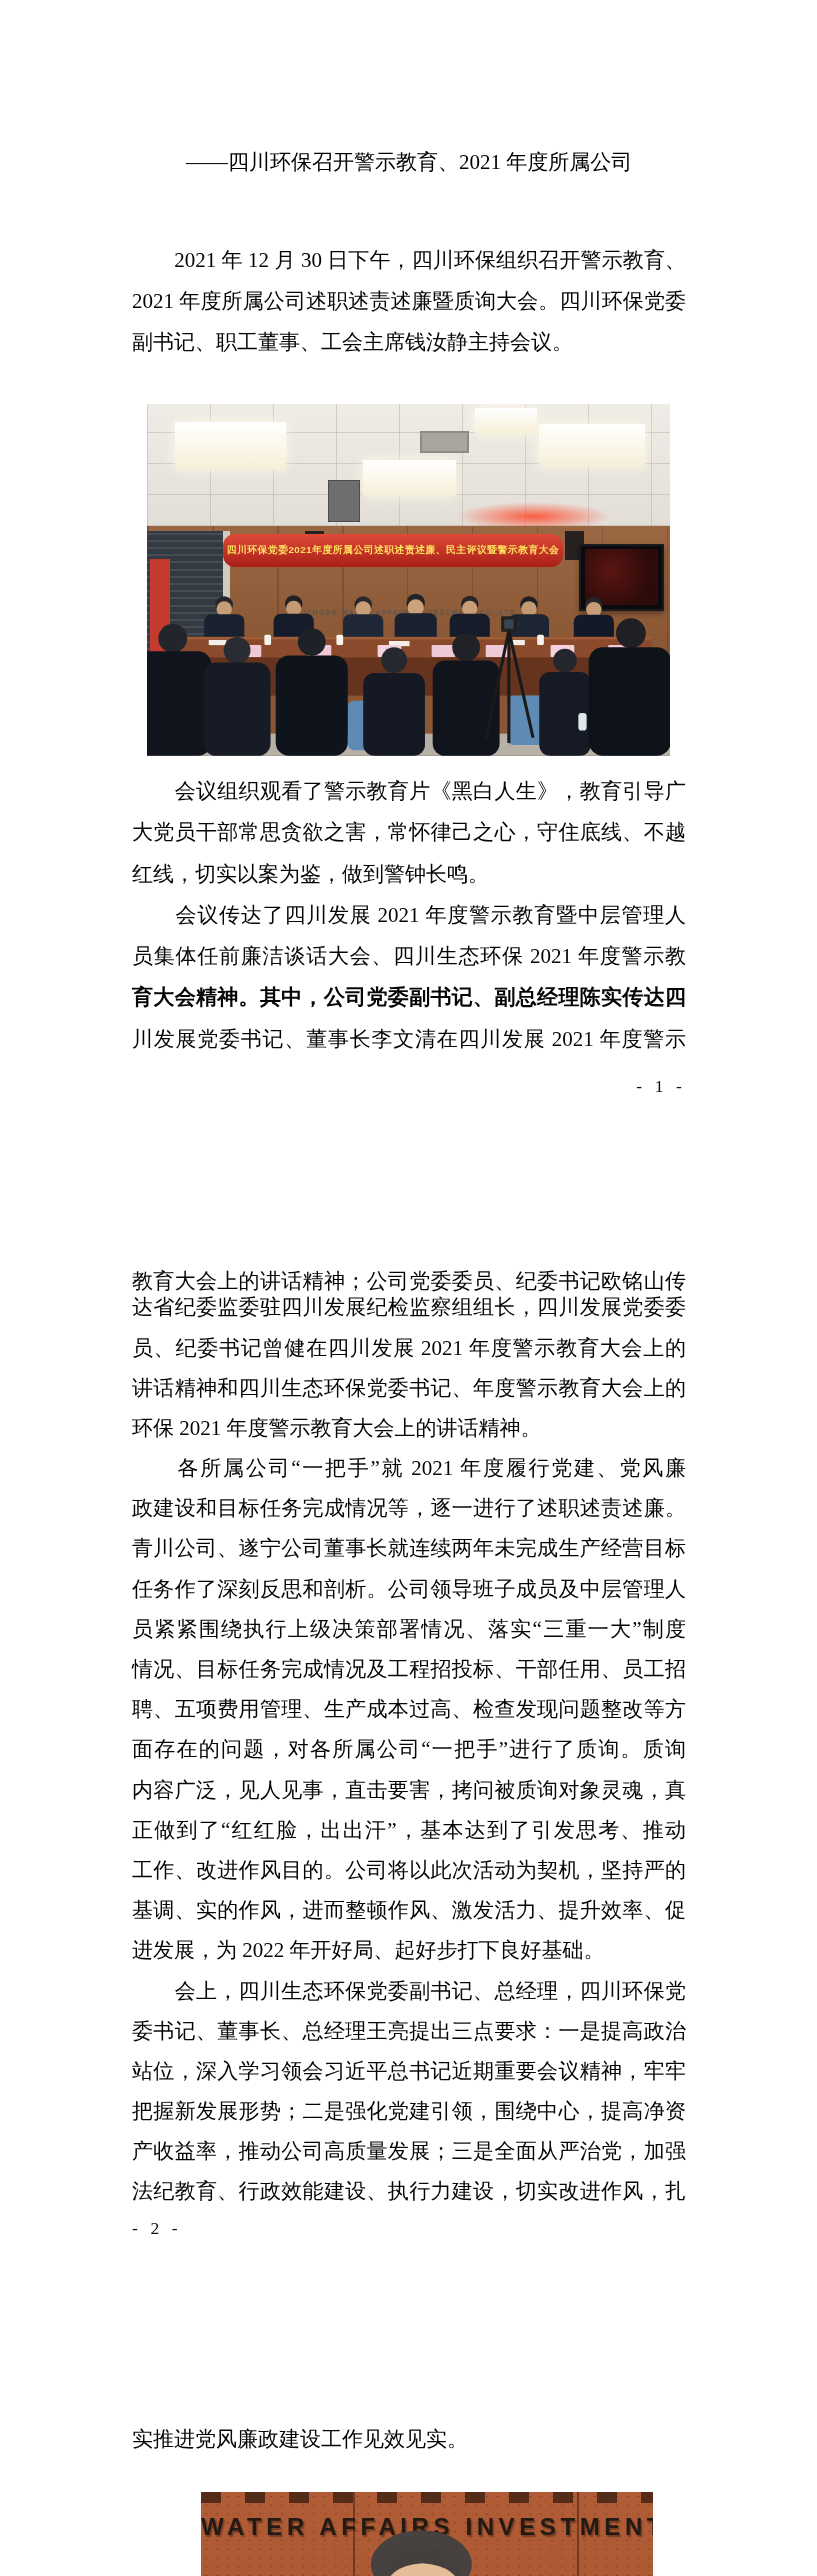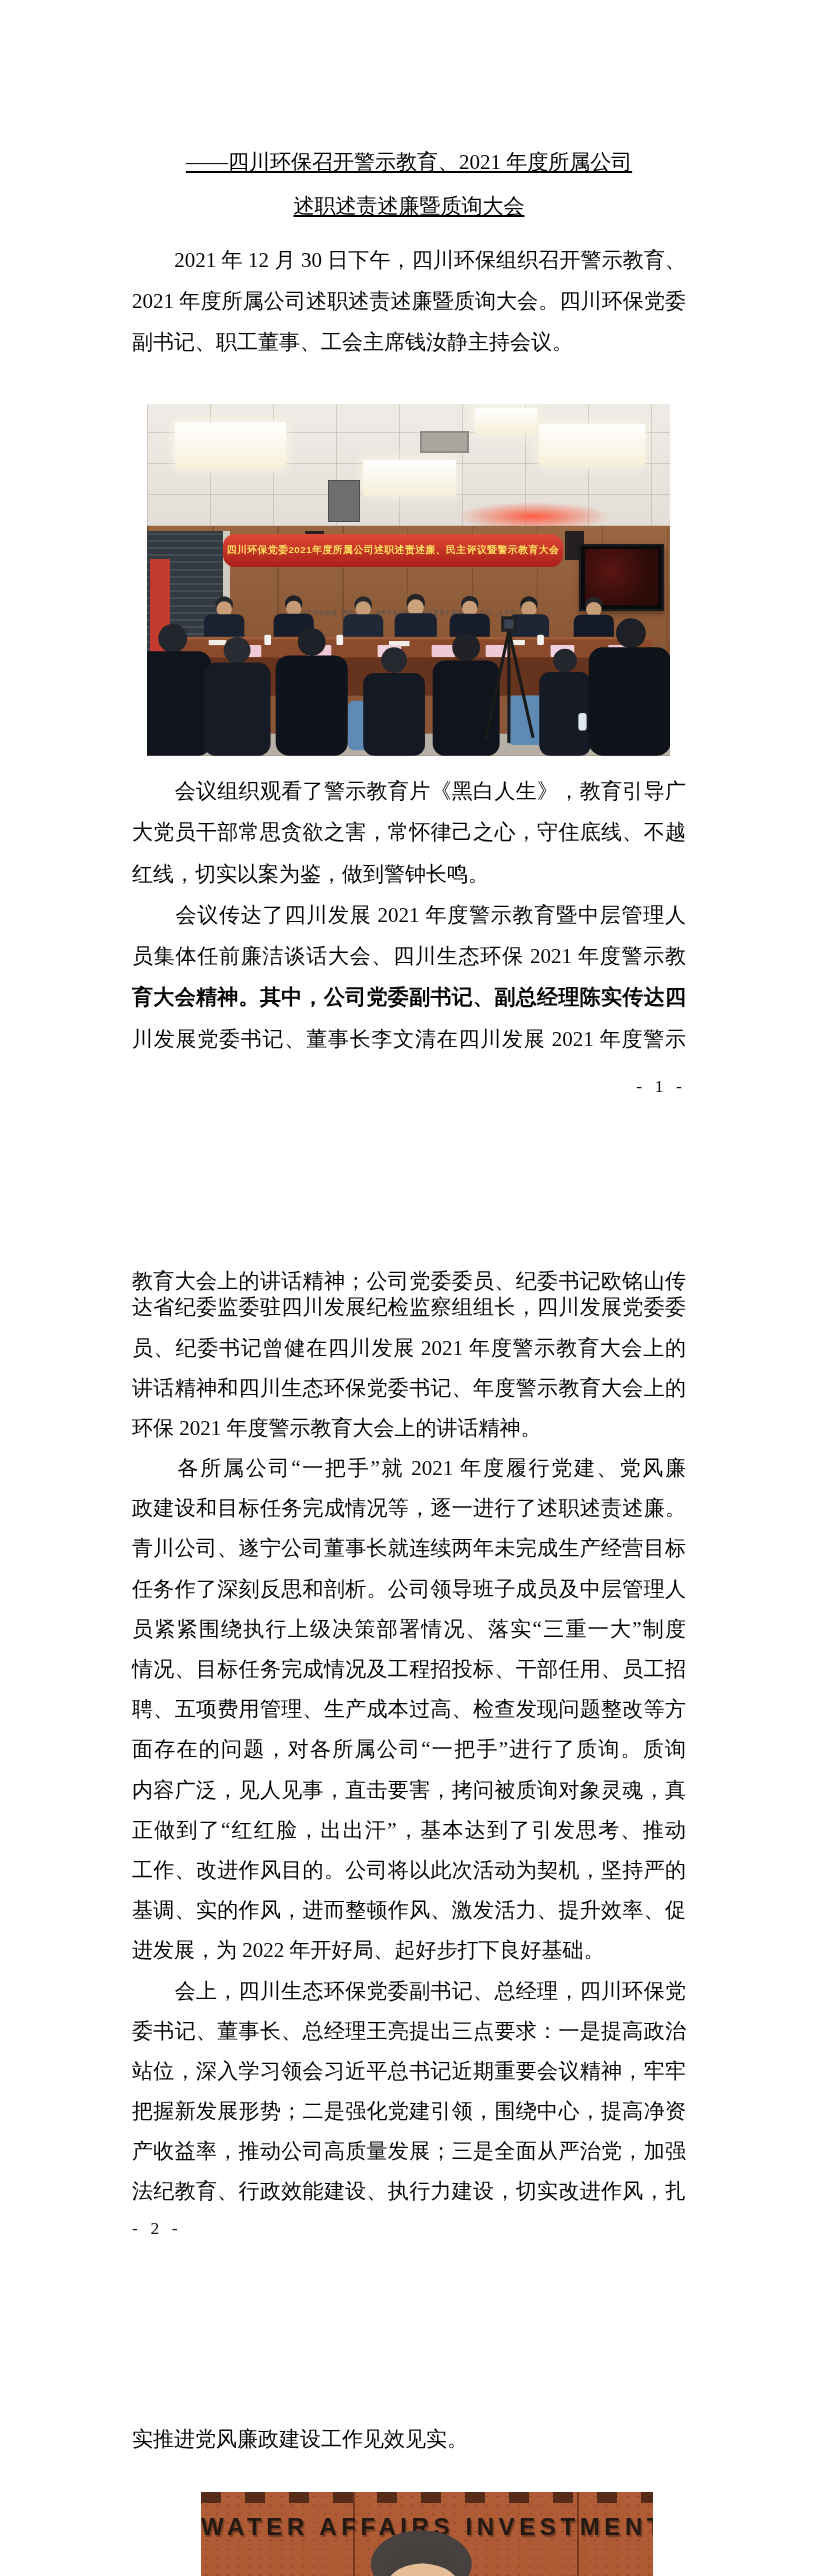--- a/index.html
+++ b/index.html
@@ -4,21 +4,21 @@
 <style>
   html,body{margin:0;padding:0;background:#ffffff;}
   #canvas{
     position:relative;width:818px;height:3470px;background:#ffffff;
     font-family:"Liberation Serif","DejaVu Serif",serif;color:#000;
     box-shadow:inset 0 0 0 0.5px #d8d8d8;overflow:hidden;
   }
   .page{position:absolute;left:0;width:818px;height:1157px;background:#ffffff;}
   .centered{position:absolute;left:0;width:818px;text-align:center;white-space:nowrap;}
   .doc-title{font-size:30px;font-weight:700;letter-spacing:1px;}
-  .doc-subtitle{font-size:21px;font-weight:400;text-decoration:underline;}
+  .doc-subtitle{font-size:21px;font-weight:400;}
   .line{
     position:absolute;left:132px;width:554px;height:41px;line-height:41px;
     font-size:21px;color:#050505;
   }
   .align-justify{text-align:justify;text-align-last:justify;}
   .align-left{text-align:left;text-align-last:left;}
   .footer{position:absolute;font-size:17.5px;letter-spacing:4.1px;color:#111;}
   .footer.right{right:132px;}
   .footer.left{left:132px;}
 
@@ -73,21 +73,20 @@
     font-family:"Liberation Sans","DejaVu Sans",sans-serif;font-size:24px;font-weight:700;
     color:#241a13;letter-spacing:4.6px;text-shadow:1.5px 1.5px 1.5px rgba(0,0,0,.35);}
 </style>
 </head>
 <body>
 
 <div id="canvas">
 
   <div class="page" style="top:0;">
     <div class="centered doc-subtitle" style="top:148px;">——四川环保召开警示教育、2021 年度所属公司</div>
-    <div class="centered doc-subtitle" style="top:192px;">述职述责述廉暨质询大会</div>
 
     <div>
         <div class="line align-justify" style="top: 240px;">　　2021 年 12 月 30 日下午，四川环保组织召开警示教育、</div>
         <div class="line align-justify" style="top: 281px;">2021 年度所属公司述职述责述廉暨质询大会。四川环保党委</div>
         <div class="line align-left" style="top: 322px;">副书记、职工董事、工会主席钱汝静主持会议。</div>
       </div>
 
     <div id="photo1">
       <div class="p1-ceiling"></div>
       <div class="p1-light" style="left:28px;top:18px;width:111px;height:47px;"></div>

